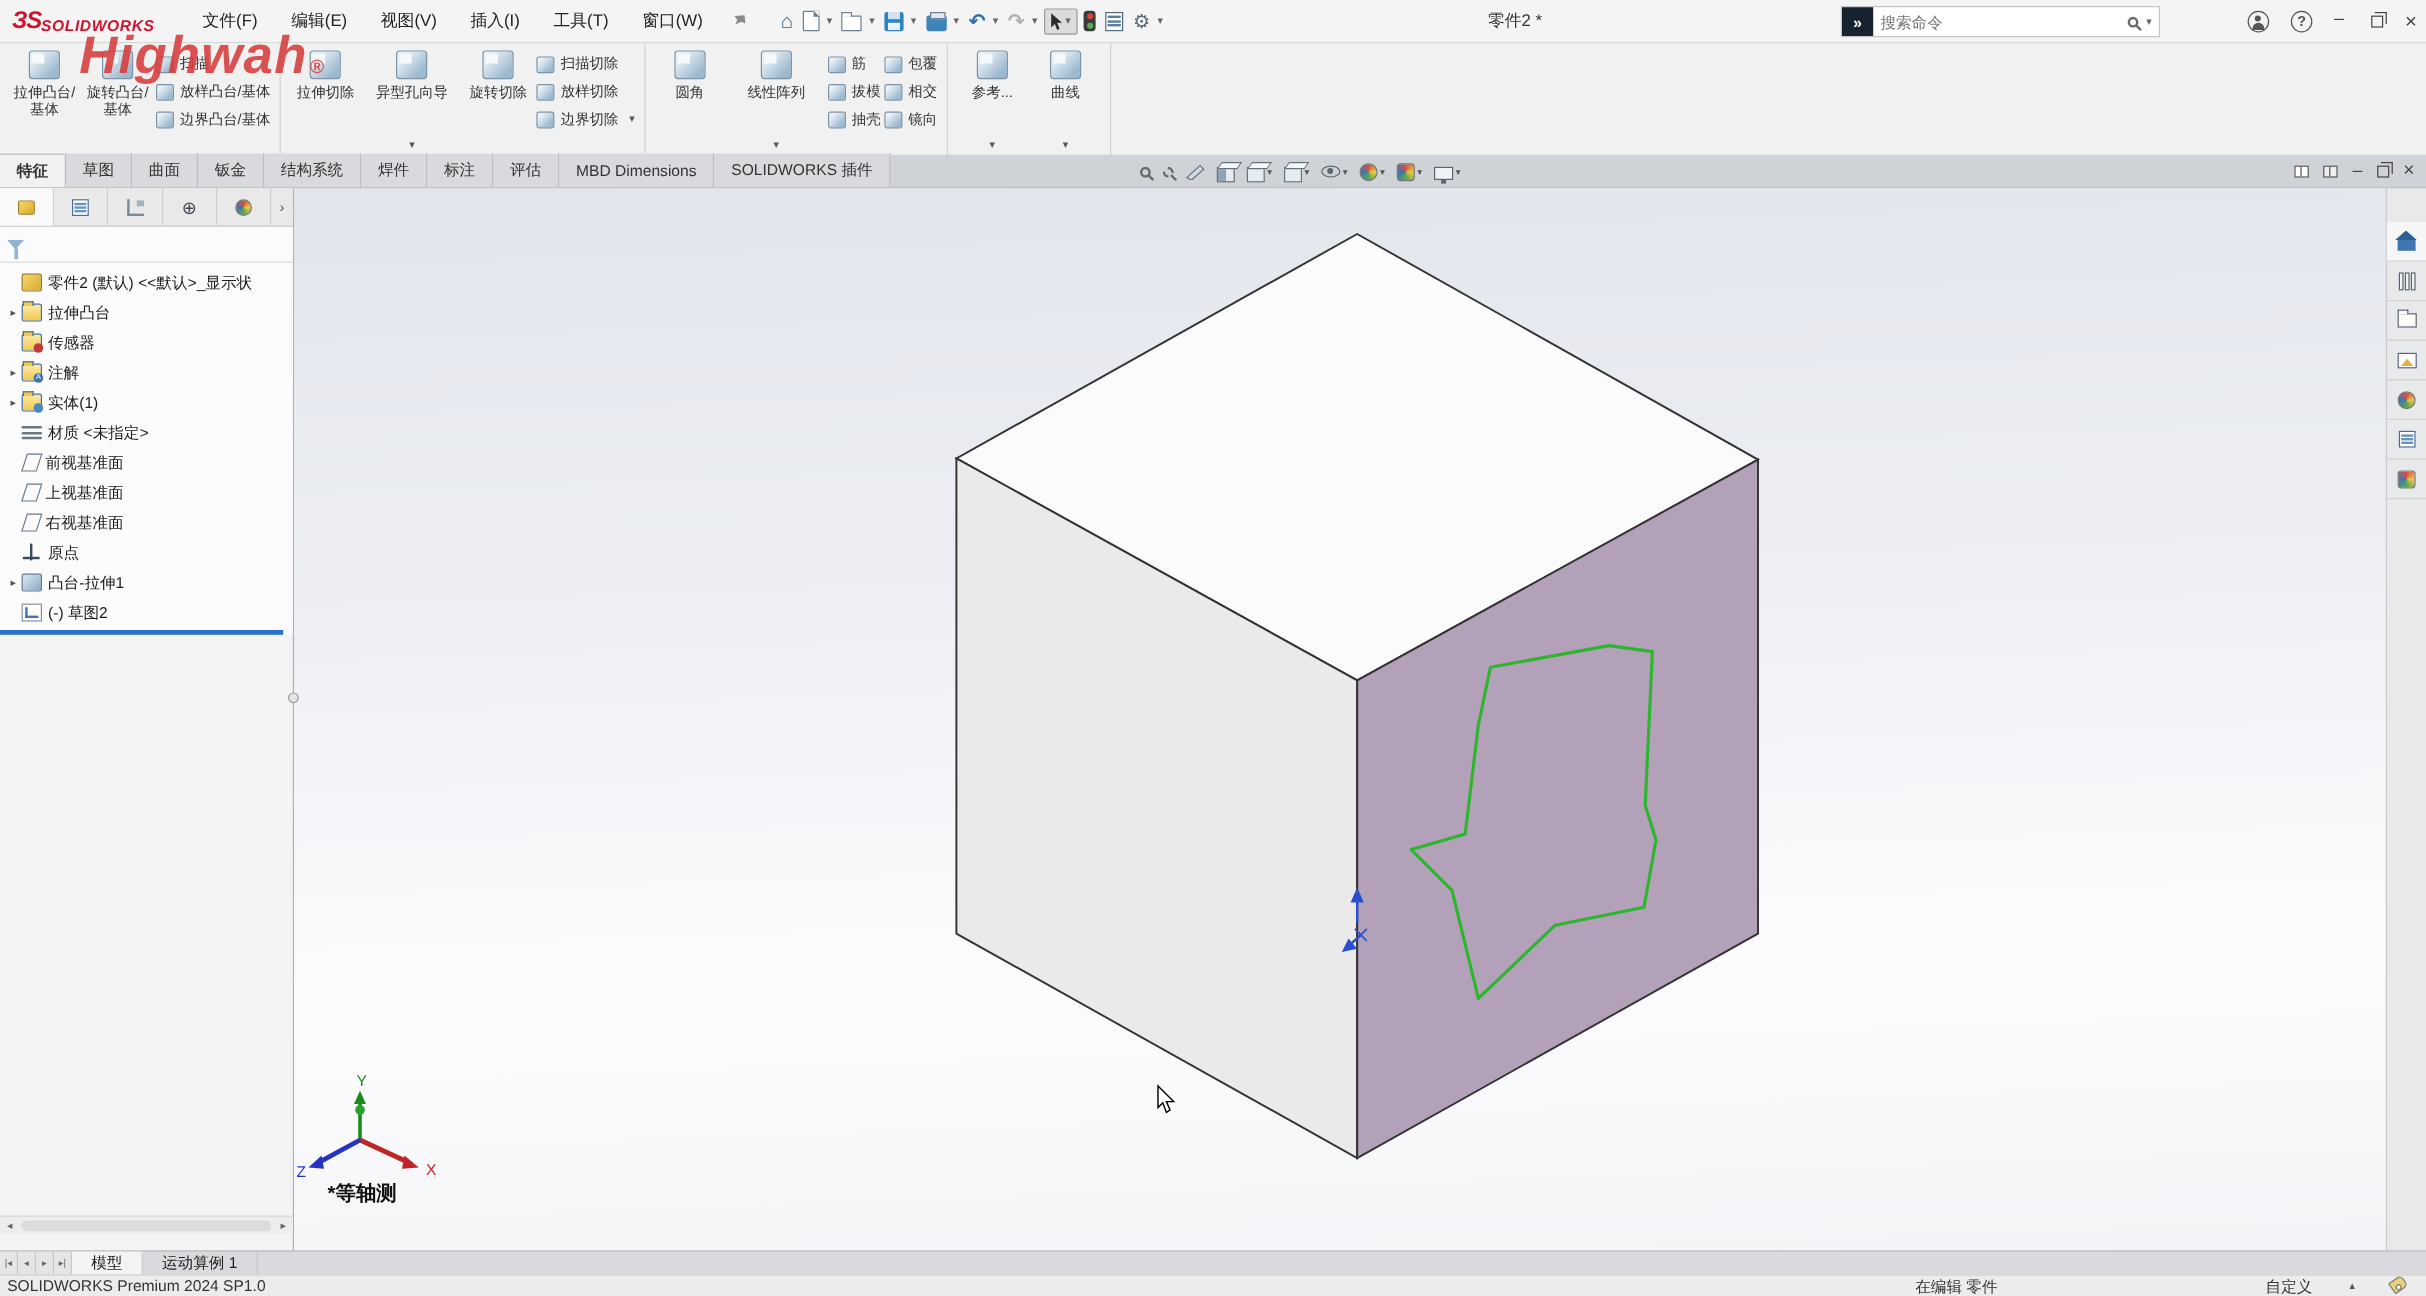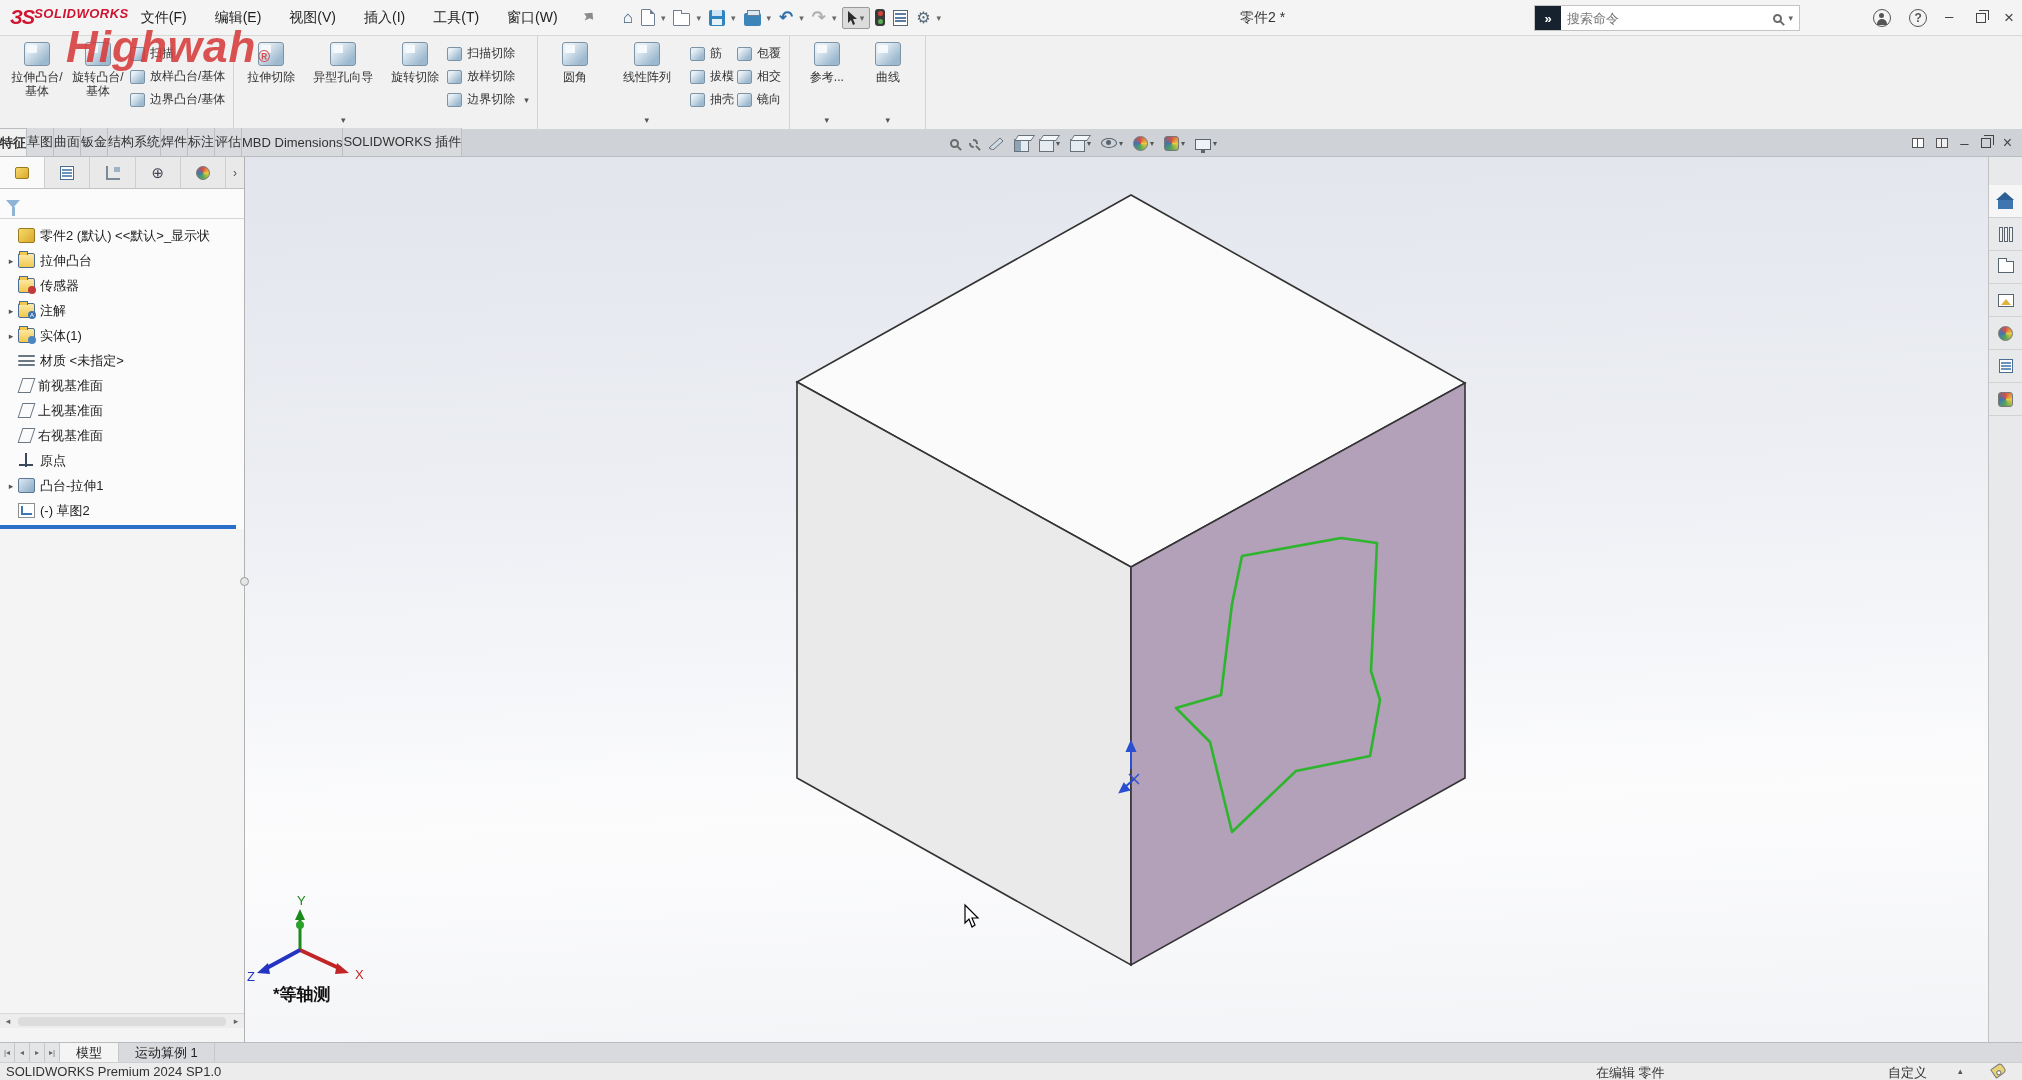--- a/index.html
+++ b/index.html
@@ -1,20 +1,20 @@
 <!DOCTYPE html>
 <html><head>
 <meta charset="utf-8">
 <style>
   * { margin:0; padding:0; box-sizing:border-box; font-family:"Liberation Sans","DejaVu Sans",sans-serif; }
   html,body { width:2022px; height:1080px; overflow:hidden; background:#f1f1f1; }
 
   
   .titlebar { position:absolute; top:0; left:0; width:2022px; height:36px; background:#f4f4f4; border-bottom:1px solid #d8d8d8; display:flex; align-items:center; }
-  .logo { display:flex; align-items:flex-start; margin-left:10px; }
+  .logo { display:flex; align-items:flex-end; margin-left:10px; margin-right:28px; }
   .logo-mark { color:#cf1430; font-weight:bold; font-style:italic; font-size:20px; letter-spacing:-1px; }
   .logo-text { color:#cf1430; font-weight:bold; font-style:italic; font-size:13px; letter-spacing:.5px; }
   .menu { display:flex; gap:4px; }
   .menu-item { font-size:14px; color:#222; padding:5px 12px; cursor:default; }
   .pin-ic { width:16px; height:16px; margin:0 10px; color:#8a8a8a; font-size:14px; transform:rotate(40deg); }
   .qat { display:flex; align-items:center; gap:2px; margin-left:14px; }
   .qat-btn { display:flex; align-items:center; padding:3px 3px; border-radius:2px; }
   .qat-caret { font-size:9px; color:#666; margin:0 3px 0 1px; }
   .g-home { font-size:17px; color:#355a7d; }
   .pageic { width:14px; height:17px; background:#fdfdfd; border:1px solid #6d7f90; border-radius:1px; position:relative; }
@@ -66,21 +66,21 @@
   .i3d { width:80px; height:87px; margin-top:1px; background:#c9ced4; border:1px solid #8f969d; display:flex; flex-direction:column; align-items:center; justify-content:center; gap:8px; font-size:12px; color:#222; }
   .i3d-ic { width:34px; height:16px; background:linear-gradient(120deg,#f3d74a,#e0a62d); border-radius:2px; transform:rotate(-18deg); position:relative; }
   .i3d-ic::after { content:''; position:absolute; right:-6px; bottom:-4px; border-style:solid; border-width:6px 0 0 9px; border-color:transparent transparent transparent #3f76b0; }
   .wmark { position:absolute; left:66px; top:22px; z-index:60; display:flex; align-items:baseline; pointer-events:none; }
   .wm-brand { font-size:44px; font-weight:bold; font-style:italic; color:rgba(214,58,58,.88); letter-spacing:1px; }
   .wm-reg { font-size:16px; font-weight:bold; color:rgba(214,58,58,.88); vertical-align:super; margin:0 10px 0 2px; }
   .wm-cn { font-size:38px; font-weight:bold; color:rgba(214,58,58,.88); letter-spacing:10px; }
 
   
   .tabrow { position:absolute; top:129px; left:0; width:2022px; height:28px; background:#cfd2d6; border-bottom:1px solid #b9bcc0; display:flex; align-items:flex-end; }
-  .ctab { font-size:13px; color:#333; padding:5px 0; border-right:1px solid #bcbfc3; background:#d8dadd; height:28px; display:flex; align-items:center; }
+  .ctab { font-size:13px; color:#333; padding:5px 14px; border-right:1px solid #bcbfc3; background:#d8dadd; height:28px; display:flex; align-items:center; }
   .ctab.active { background:#f1f1f1; border-top:1px solid #b9bcc0; font-weight:bold; }
   .hud { position:absolute; left:950px; top:0; height:28px; display:flex; align-items:center; gap:10px; }
   .hud-ic { display:flex; align-items:center; gap:2px; }
   .hud-caret { font-size:8px; color:#555; }
   .cube3 { width:15px; height:13px; border:1px solid #68707a; background:#e4ecf2; position:relative; margin-top:4px; }
   .cube3::before { content:''; position:absolute; left:-1px; top:-5px; width:15px; height:4px; background:#f4f8fb; border:1px solid #68707a; transform:skewX(-35deg); transform-origin:bottom left; }
   .half { background:linear-gradient(90deg,#8fa3b5 50%,#e4ecf2 50%); }
   .eye { width:16px; height:10px; border:1.5px solid #5a6570; border-radius:50%; position:relative; }
   .eye::before { content:''; position:absolute; left:4px; top:1px; width:5px; height:5px; border-radius:50%; background:#5a6570; }
   .ball { width:15px; height:15px; border-radius:50%; background:conic-gradient(#d94f43,#e8c93f,#58a658,#3f76b0,#d94f43); border:1px solid #777; }

